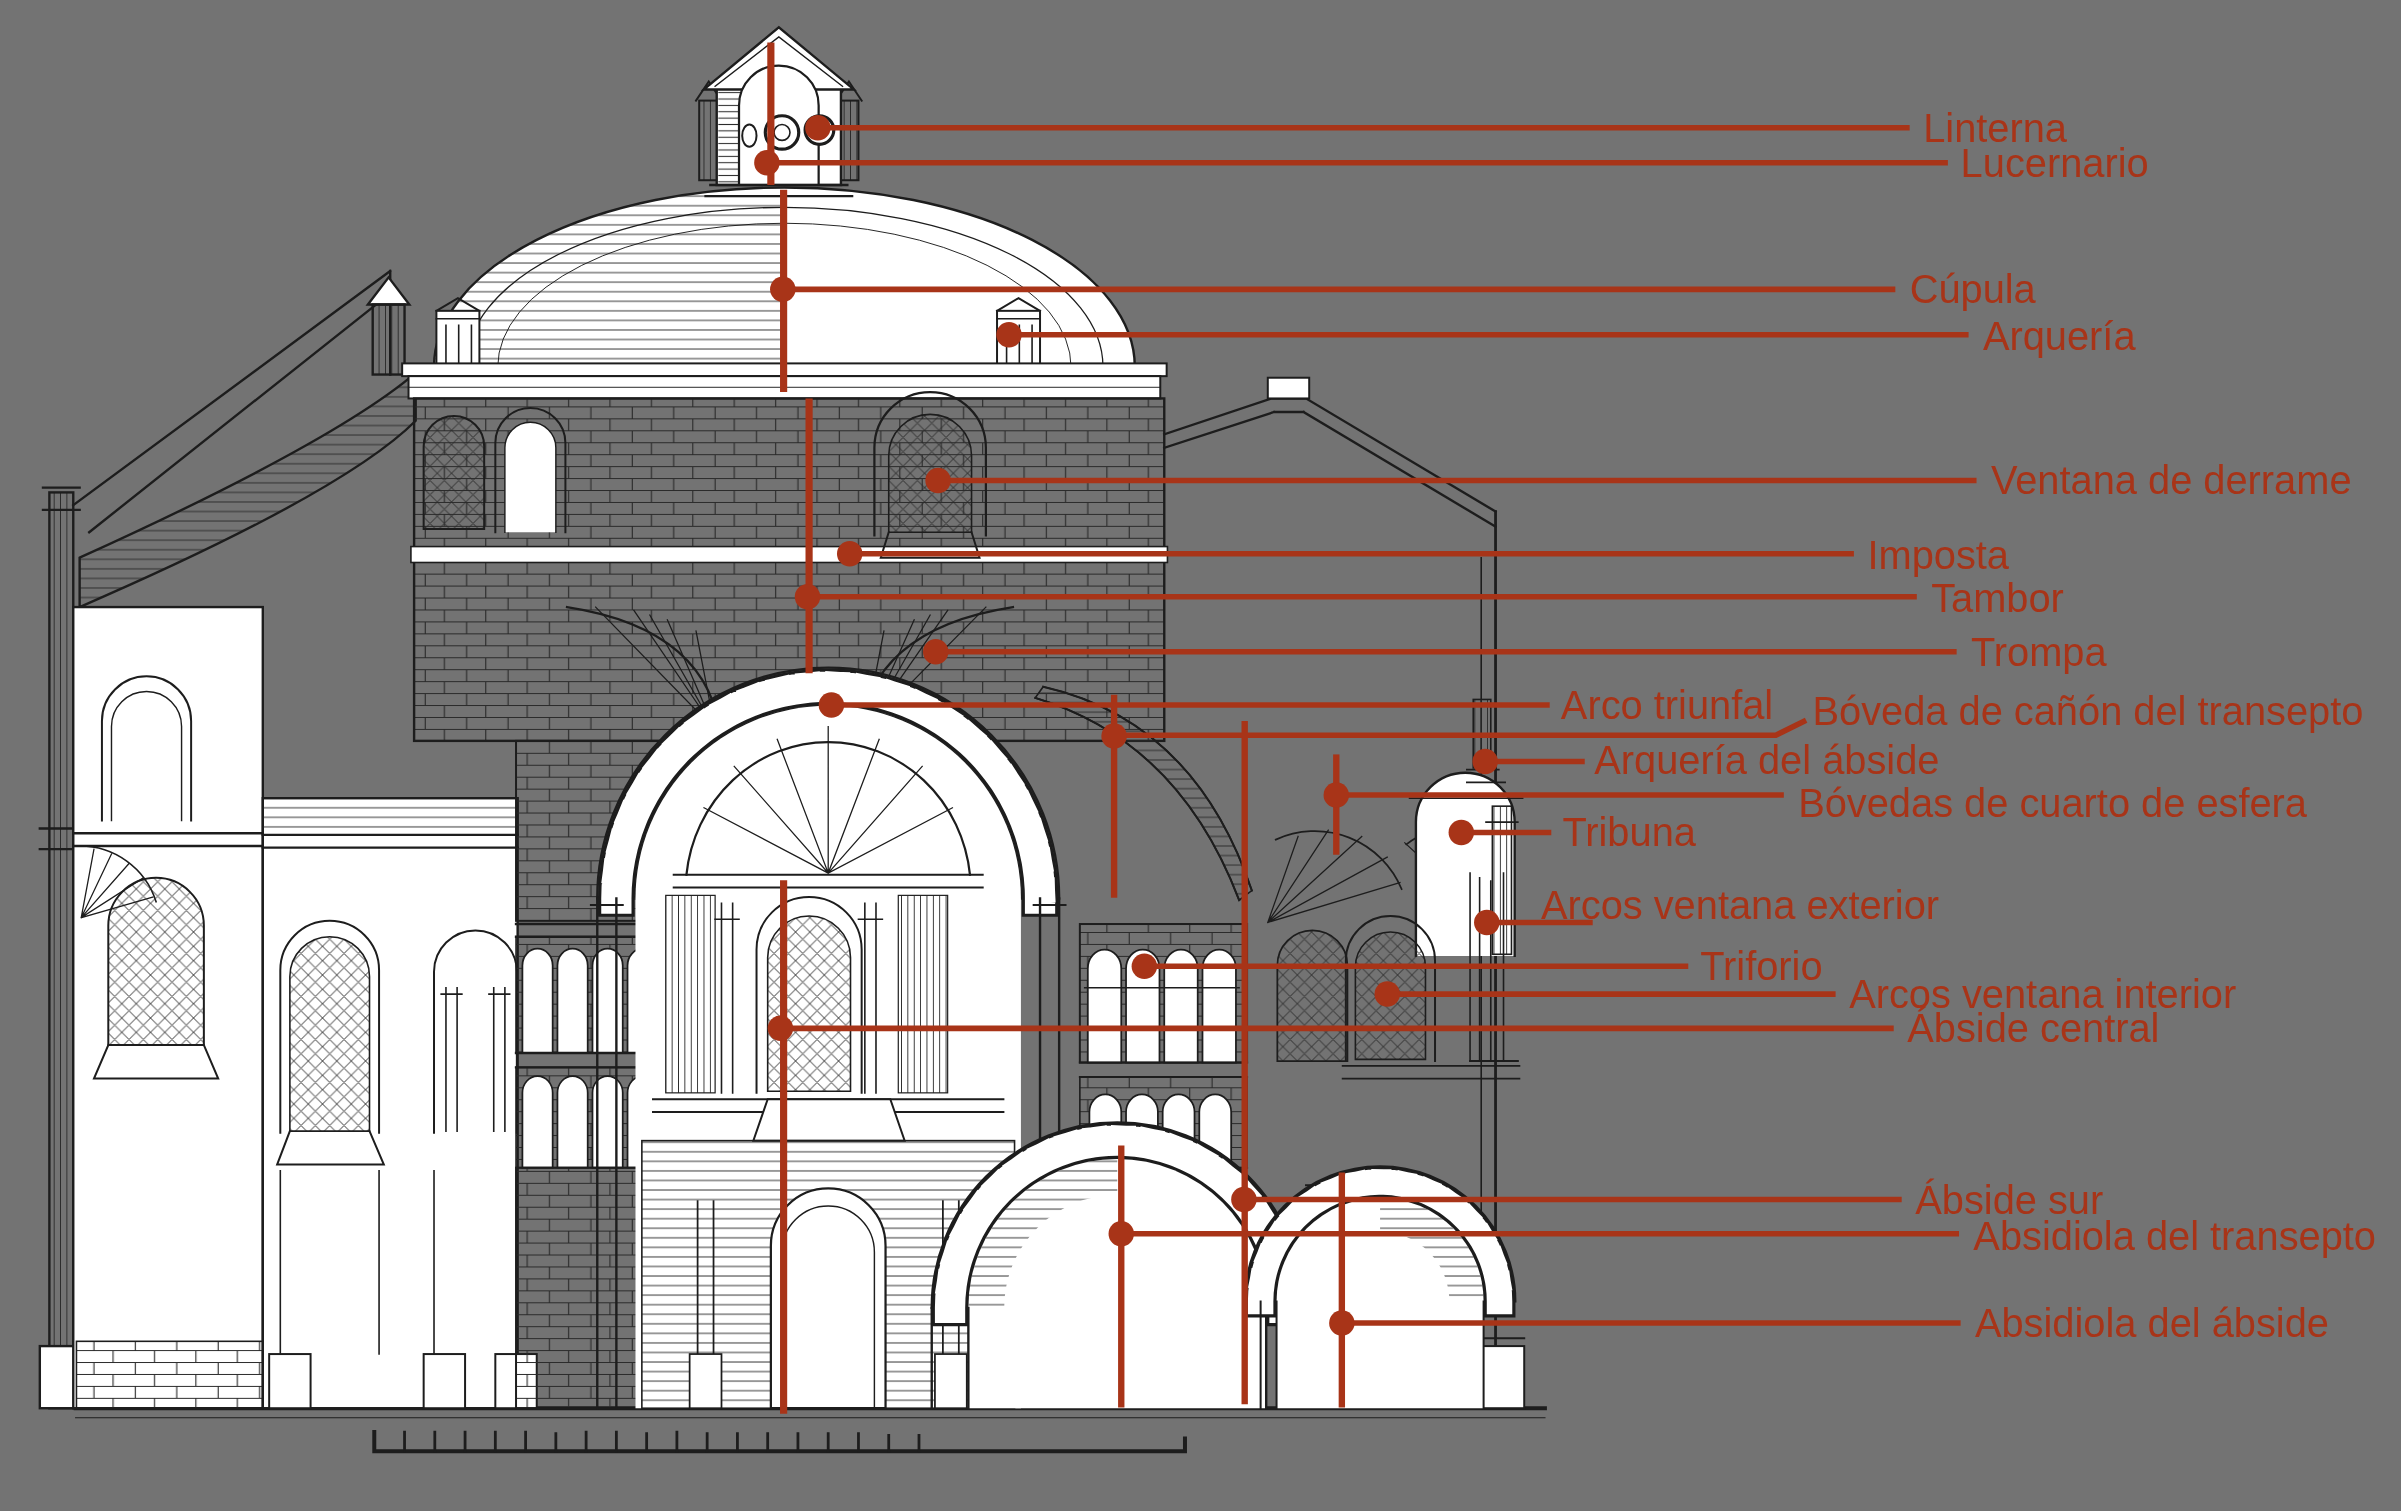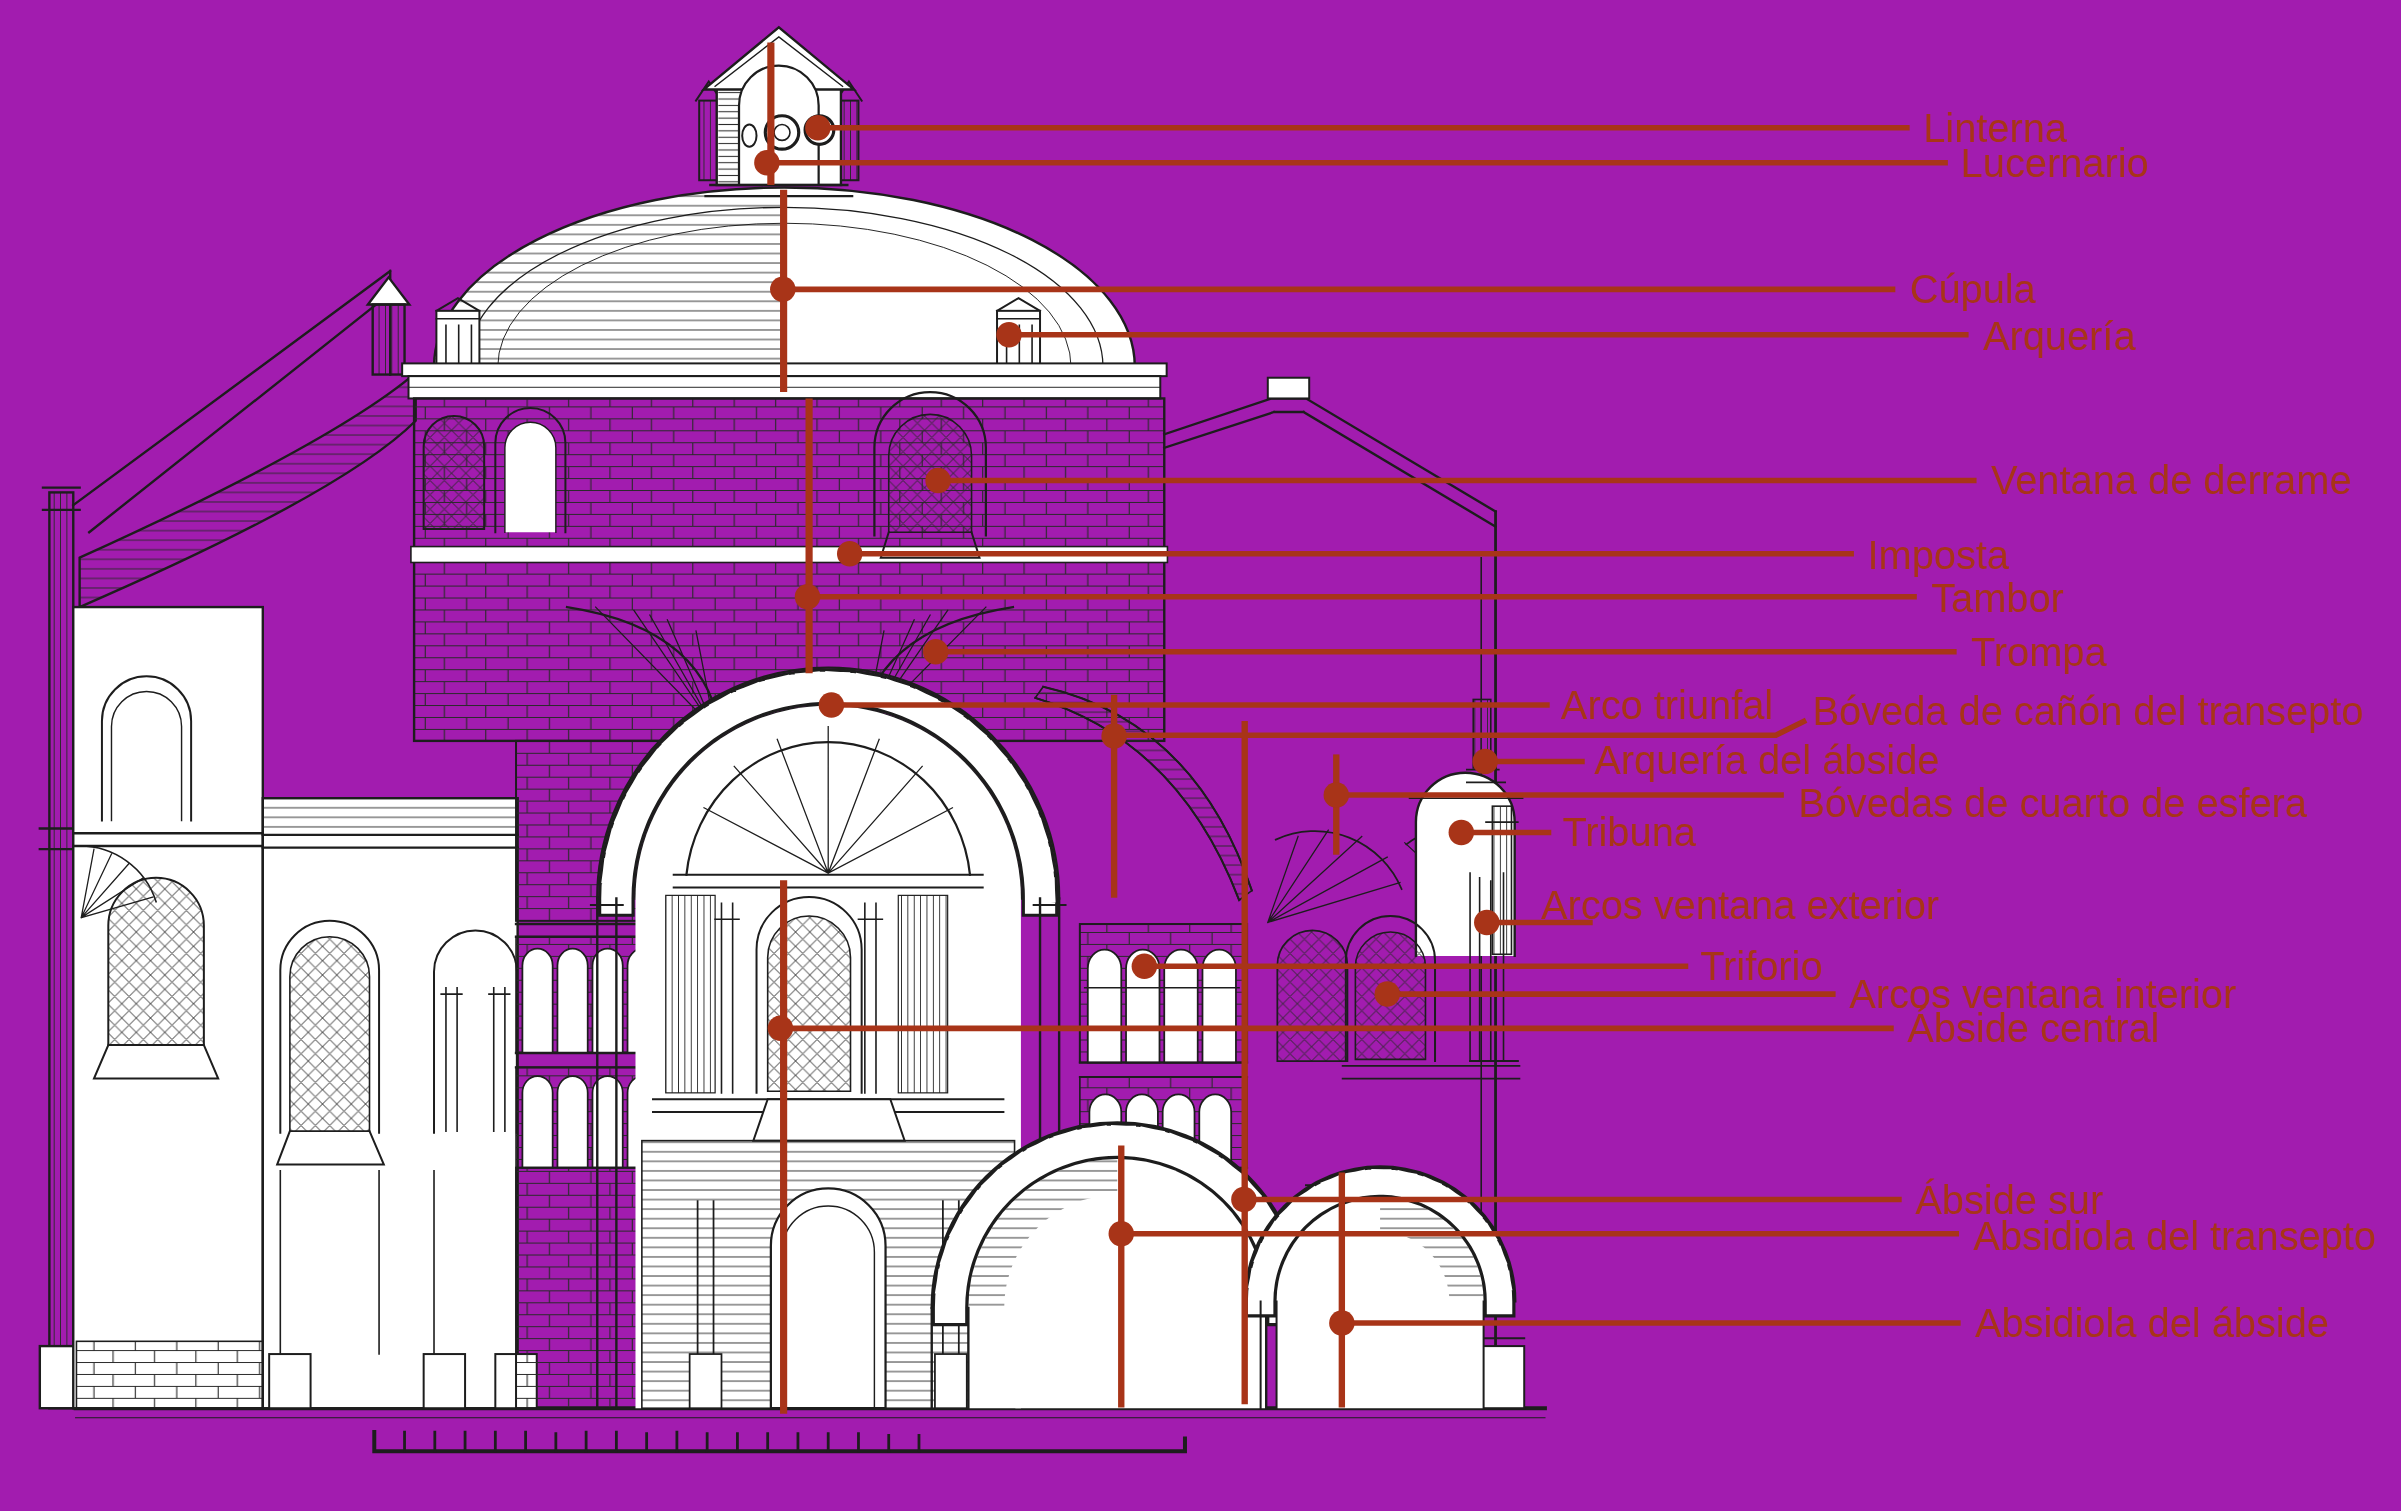--- a/index.html
+++ b/index.html
@@ -1,16 +1,16 @@
 <!DOCTYPE html>
 <html style="font-size:12.7px"><head>
 <meta charset="utf-8">
 <style>
   html,body{margin:0;padding:0;background:#ffffff;}
-  .stage{position:relative;width:2401px;height:1512px;background:#a21caf;overflow:hidden;text-align:center;}
+  .stage{position:relative;width:2401px;height:1512px;background:#737373;overflow:hidden;text-align:center;}
   svg{display:block;}
   .lbl{font-family:"Liberation Sans",sans-serif;font-size:50px;}
 </style>
 </head>
 <body>
 
 <div class="stage">
 <svg width="2401" height="1512" viewBox="0 0 3015 1898" xmlns="http://www.w3.org/2000/svg">
   <defs>
     <pattern id="hh" width="8" height="8" patternUnits="userSpaceOnUse">

